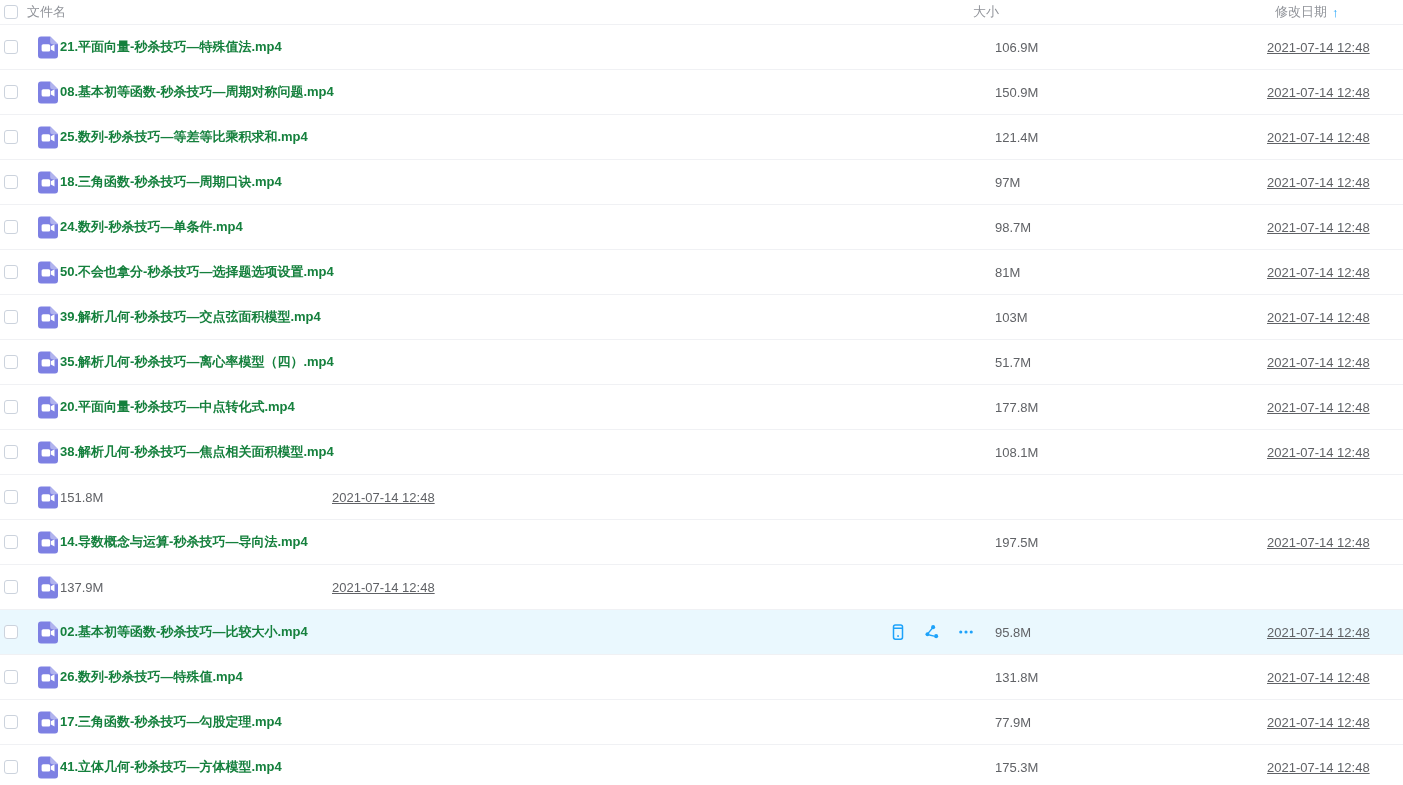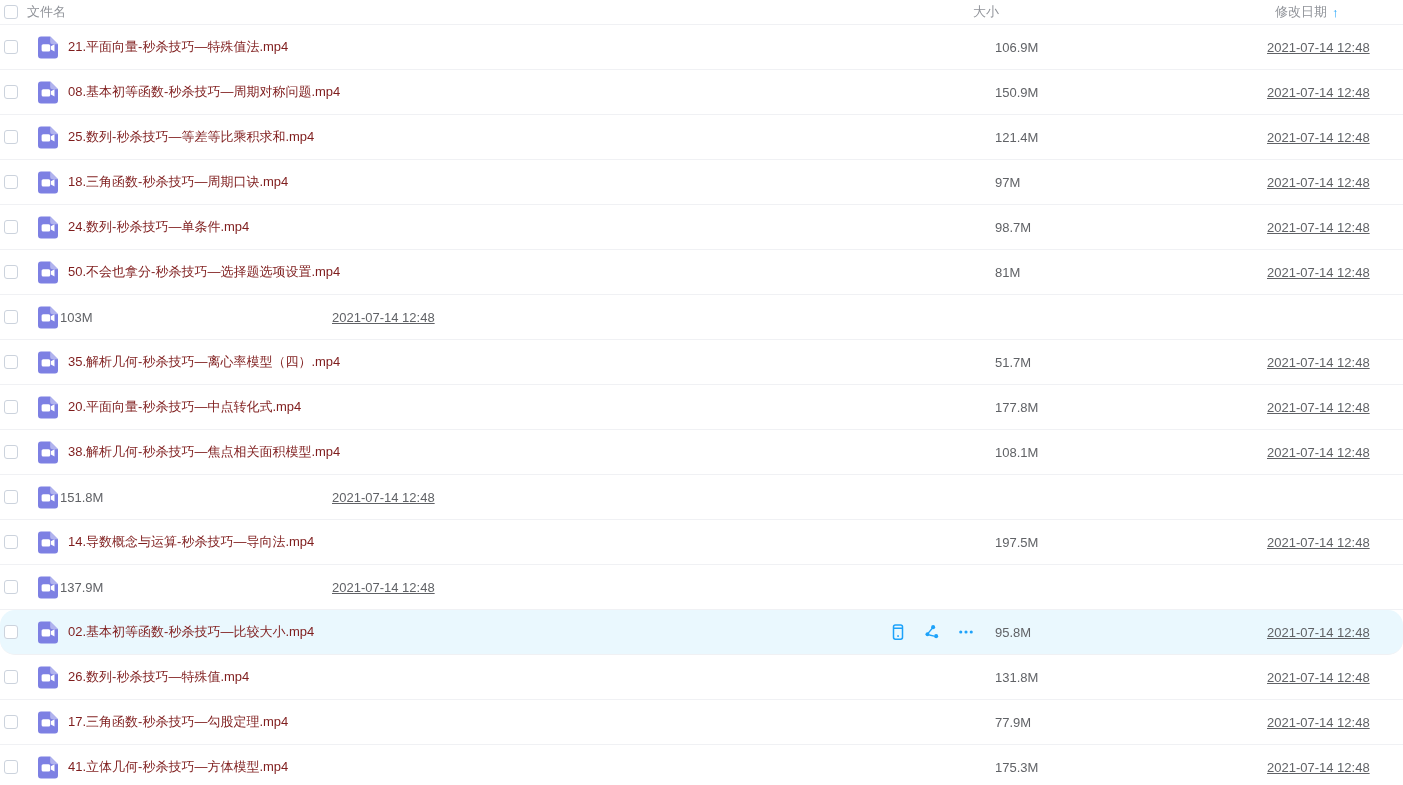--- a/index.html
+++ b/index.html
@@ -25,38 +25,39 @@
   .header-date { padding-left: 8px; display: flex; align-items: center; gap: 5px; margin-left: 32px; }
   .sort-arrow { color: #1da2fa; font-weight: bold; font-size: 13px; }
 
   
   .row {
     display: flex; align-items: center;
     height: 45px;
     border-bottom: 1px solid #f0f1f4;
     background: #ffffff;
   }
-  .row.hover { background: #eaf8fe; border-radius: 15px; }
+  .row.hover { background: #eaf8fe; }
 
   .cb-cell { width: 18px; margin-left: 4px; display: flex; align-items: center; flex: none; }
   .checkbox {
     width: 14px; height: 14px;
     border: 1px solid #ccd3dd;
     border-radius: 3px;
     background: #fff;
     display: inline-block;
     cursor: pointer;
   }
   .file-icon { width: 24px; height: 24px; margin-left: 14px; flex: none; display: flex; }
   .fname {
     flex: 1 1 auto;
-    margin-left: 8px;
-    color: #7f1d1d;
+    margin-left: 0;
+    color: #15803d;
     white-space: nowrap; overflow: hidden; text-overflow: ellipsis;
     cursor: pointer;
+    font-weight: bold;
   }
   .actions {
     display: none;
     align-items: center;
     gap: 16px;
     margin-right: 20px;
     flex: none;
   }
   .row.hover .actions { display: flex; }
   .action-btn { width: 18px; height: 18px; display: flex; cursor: pointer; }
@@ -203,20 +204,21 @@
       <span class="checkbox"></span>
     </span>
     <span class="file-icon">
       <svg viewBox="0 0 24 24" width="24" height="24" aria-hidden="true">
         <path d="M5 1.5h9.2L22 9.3v11.2a3 3 0 0 1-3 3H5a3 3 0 0 1-3-3v-16a3 3 0 0 1 3-3z" fill="#7d80e3"></path>
         <path d="M14.2 1.5l7.8 7.8h-5.6a2.2 2.2 0 0 1-2.2-2.2V1.5z" fill="#b1b3ee"></path>
         <rect x="5.6" y="9.2" width="8.6" height="7.4" rx="1.6" fill="#ffffff"></rect>
         <path d="M14.9 11.3l3.6-2v7.2l-3.6-2z" fill="#ffffff"></path>
       </svg>
     </span>
+    <span class="fname">39.解析几何-秒杀技巧—交点弦面积模型.mp4</span>
 
     <span class="fsize">103M</span>
     <span class="fdate">2021-07-14 12:48</span>
   </div>
 
   <div class="row">
     <span class="cb-cell">
       <span class="checkbox"></span>
     </span>
     <span class="file-icon">

